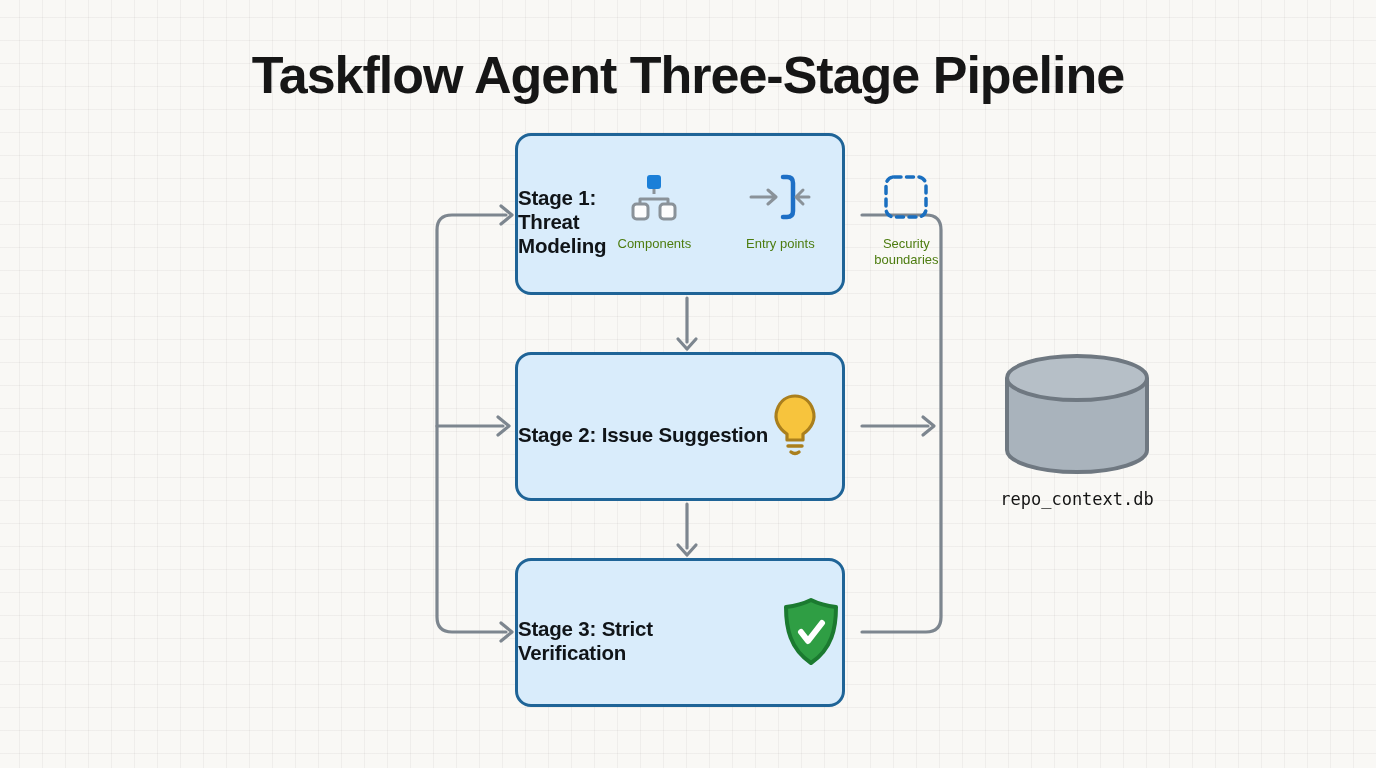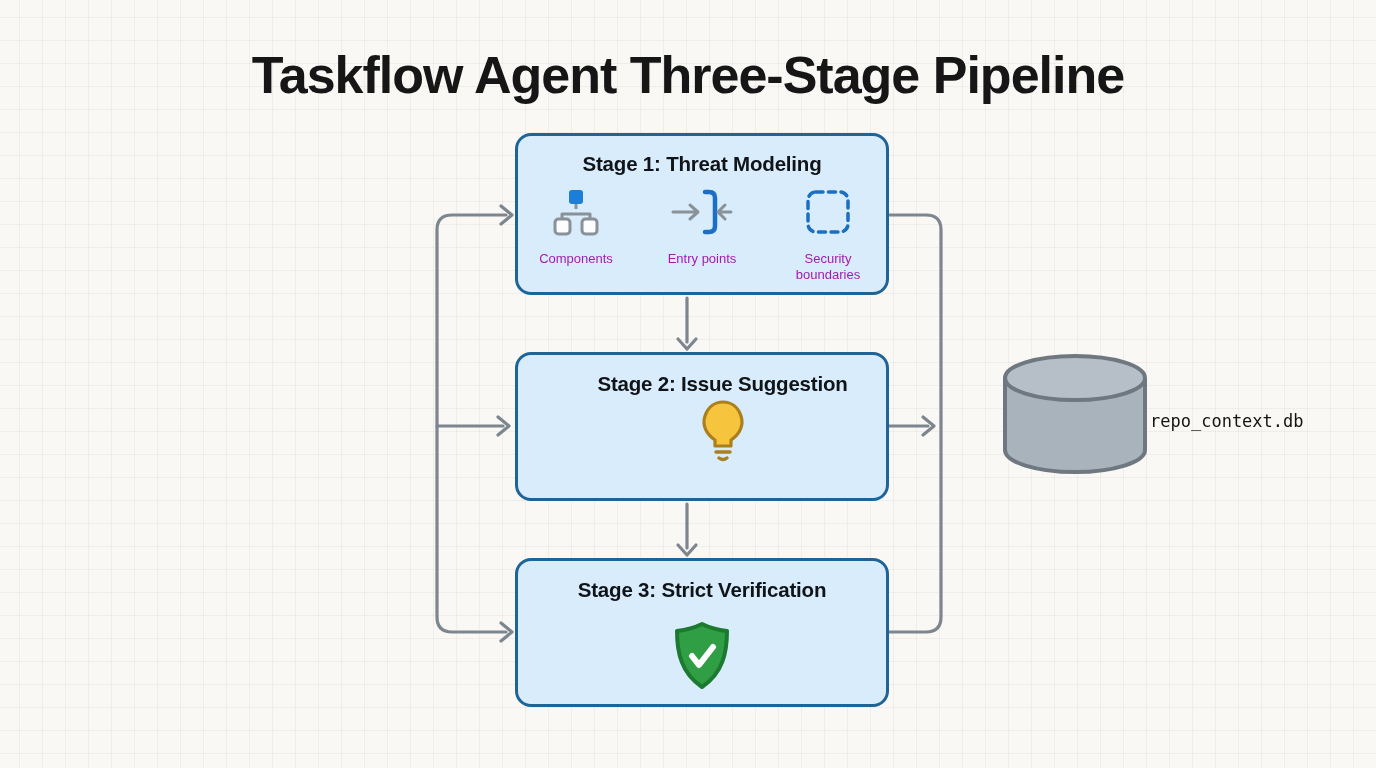--- a/index.html
+++ b/index.html
@@ -59,30 +59,30 @@
   .arrows-layer path {
     fill: none;
     stroke: var(--arrow);
     stroke-width: 3.2;
     stroke-linecap: round;
     stroke-linejoin: round;
   }
   .stage-box {
     position: absolute;
     left: 515px;
-    width: 374px;
+    width: 330px;
     background: var(--box-fill);
     border: 3px solid var(--box-border);
     border-radius: 16px;
     display: flex;
-    flex-direction: column;
+    flex-direction: row;
     align-items: center;
   }
   .stage-1 { top: 133px; height: 162px; }
-  .stage-2 { top: 352px; height: 149px; padding-left: 41px; }
+  .stage-2 { top: 352px; height: 149px; }
   .stage-3 { top: 558px; height: 149px; gap: 16px; }
   .stage-title {
     font-size: 20.5px;
     font-weight: 700;
     color: #101418;
     margin-top: 16px;
     letter-spacing: -0.2px;
   }
   .stage-2 .stage-title, .stage-3 .stage-title { margin-top: 17px; }
   .icon-row {
@@ -96,32 +96,33 @@
     display: flex;
     flex-direction: column;
     align-items: center;
     width: 96px;
   }
   .icon-col .glyph { height: 52px; display: flex; align-items: center; justify-content: center; }
   .icon-label {
     margin-top: 13px;
     font-size: 13px;
     font-weight: 500;
-    color: #a21caf;
+    color: #4d7c0f;
     text-align: center;
     line-height: 1.2;
   }
   .icon-col.narrow .icon-label { max-width: 82px; }
   .big-glyph { margin-top: 3px; }
   .db-group {
     position: absolute;
     left: 1000px;
     top: 352px;
     width: 154px;
     display: flex;
+    flex-direction: column;
     align-items: center;
   }
   .db-label {
     margin-top: 7px;
     font-family: "DejaVu Sans Mono", "Liberation Mono", monospace;
     font-size: 17px;
     color: #141414;
   }
   
   .c-top { fill: var(--icon-blue); }

